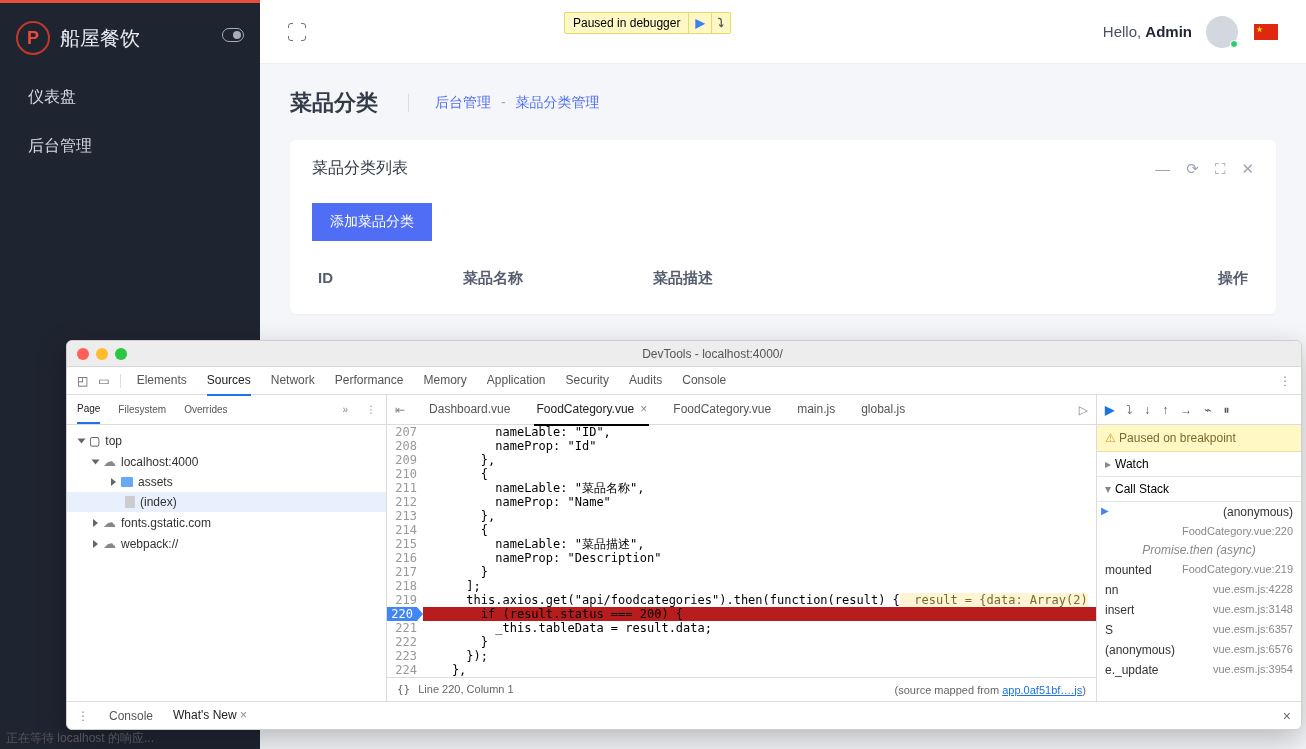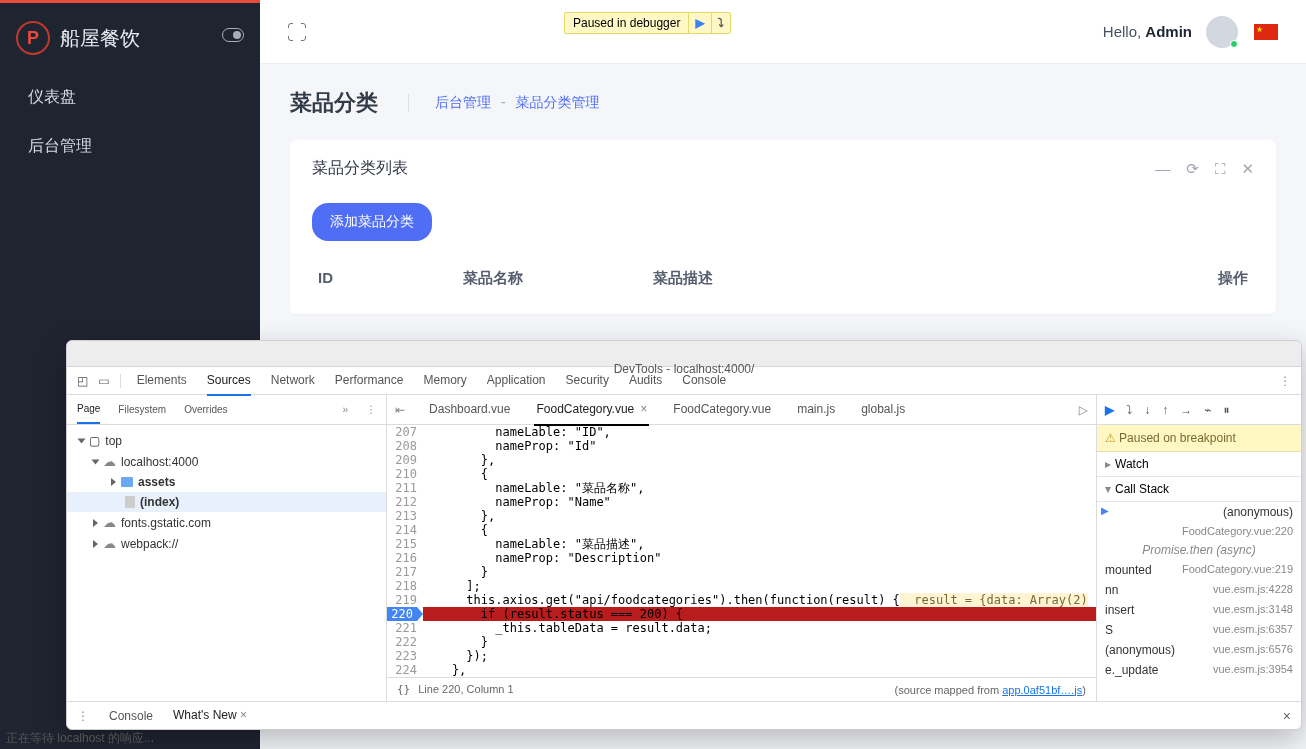--- a/index.html
+++ b/index.html
@@ -33,49 +33,49 @@
 .page-head { display: flex; align-items: center; gap: 30px; margin-bottom: 22px; }
 .page-title { font-size: 22px; color: #333a48; font-weight: 600; }
 .breadcrumb { border-left: 1px solid #d9dde5; padding-left: 26px; font-size: 14px; }
 .breadcrumb a { color: #4f6ef5; text-decoration: none; }
 .breadcrumb .sep { color: #9ea5b4; margin: 0 6px; }
 
 .card { background: #fff; border-radius: 6px; padding: 18px 22px; box-shadow: 0 1px 2px rgba(0,0,0,.03); }
 .card-head { display: flex; justify-content: space-between; align-items: center; font-size: 16px; color: #333a48; }
 .card-actions { display: flex; gap: 16px; color: #9ea5b4; }
 .card-actions span { cursor: pointer; font-size: 15px; }
-.add-btn { margin: 24px 0 20px; display:inline-block; background: #4f6ef5; color: #fff; border: none; padding: 10px 18px; border-radius: 16px; font-size: 14px; cursor: pointer; }
+.add-btn { margin: 24px 0 20px; display:inline-block; background: #4f6ef5; color: #fff; border: none; padding: 10px 18px; border-radius: 0; font-size: 14px; cursor: pointer; }
 .tbl-head { display: flex; gap: 130px; padding: 8px 6px; font-size: 15px; color: #555d6e; font-weight: 600; }
 
 
 .dbg-bubble { position: absolute; top: 12px; left: 564px; display: flex; align-items: center; background: #fff8c5; border: 1px solid #e6d96b; border-radius: 2px; font-size: 12px; }
 .dbg-bubble span { padding: 3px 8px; }
 .dbg-bubble .ico { border-left: 1px solid #e6d96b; color: #3b82f6; font-weight: bold; padding: 3px 6px; }
 
 
 .devtools { position: absolute; top: 340px; left: 66px; width: 1236px; height: 390px; background: #fff; border: 1px solid #cfcfcf; border-radius: 6px; box-shadow: 0 10px 30px rgba(0,0,0,.25); display: flex; flex-direction: column; overflow: hidden; }
-.win-titlebar { height: 26px; background: #ededed; display: flex; align-items: center; padding: 0 10px; gap: 7px; border-bottom: 1px solid #d8d8d8; flex-direction: column; }
+.win-titlebar { height: 26px; background: #ededed; display: flex; align-items: center; padding: 0 10px; gap: 7px; border-bottom: 1px solid #d8d8d8; }
 .win-circle { width: 12px; height: 12px; border-radius: 50%; }
 .win-title { flex: 1; text-align: center; font-size: 12px; color: #555; }
 
 .dt-toolbar { height: 28px; border-bottom: 1px solid #dcdcdc; display: flex; align-items: center; font-size: 12px; color: #555; }
 .dt-toolbar .tool-icons { display: flex; gap: 10px; padding: 0 10px; border-right: 1px solid #dcdcdc; }
 .dt-toolbar .tabs { display: flex; gap: 20px; padding: 0 16px; }
 .dt-toolbar .tab { padding: 7px 0; cursor: pointer; }
 .dt-toolbar .tab.active { color: #222; border-bottom: 2px solid #1a73e8; }
 
 .dt-body { flex: 1; display: flex; overflow: hidden; }
 .panel-left { width: 320px; border-right: 1px solid #dcdcdc; display: flex; flex-direction: column; }
 .panel-left .subtabs { height: 30px; border-bottom: 1px solid #dcdcdc; display: flex; align-items: center; gap: 18px; padding: 0 10px; font-size: 10px; color: #555; }
 .panel-left .subtabs .stab { padding: 8px 0; cursor: pointer; }
 .panel-left .subtabs .stab.active { border-bottom: 2px solid #1a73e8; color: #222; }
 .file-tree { flex: 1; padding: 6px 0; font-size: 12px; color: #333; }
 .file-tree .fi { padding: 3px 0 3px 12px; display: flex; align-items: center; gap: 5px; }
 .file-tree .indent1 { padding-left: 26px; }
-.file-tree .indent2 { padding-left: 44px; font-weight: bold; }
+.file-tree .indent2 { padding-left: 44px; }
 .file-tree .selected { background: #e8f0fe; }
 .tri { display:inline-block; width:0; height:0; border-top:4px solid transparent; border-bottom:4px solid transparent; border-left:5px solid #666; }
 .tri.open { transform: rotate(90deg); }
 .folder-icon { width: 12px; height: 10px; background:#69a9f4; border-radius: 1px; }
 .file-icon { width: 10px; height: 12px; background:#ccc; border-radius: 1px; }
 .cloud-icon::before { content: "☁"; color: #888; font-size: 13px; }
 
 .panel-center { flex: 1; display: flex; flex-direction: column; border-right: 1px solid #dcdcdc; }
 .file-tabs { height: 30px; border-bottom: 1px solid #dcdcdc; display: flex; align-items: center; font-size: 12px; color: #555; padding: 0 8px; gap: 22px; }
 .file-tabs .ftab { padding: 8px 2px; cursor: pointer; position: relative; }

